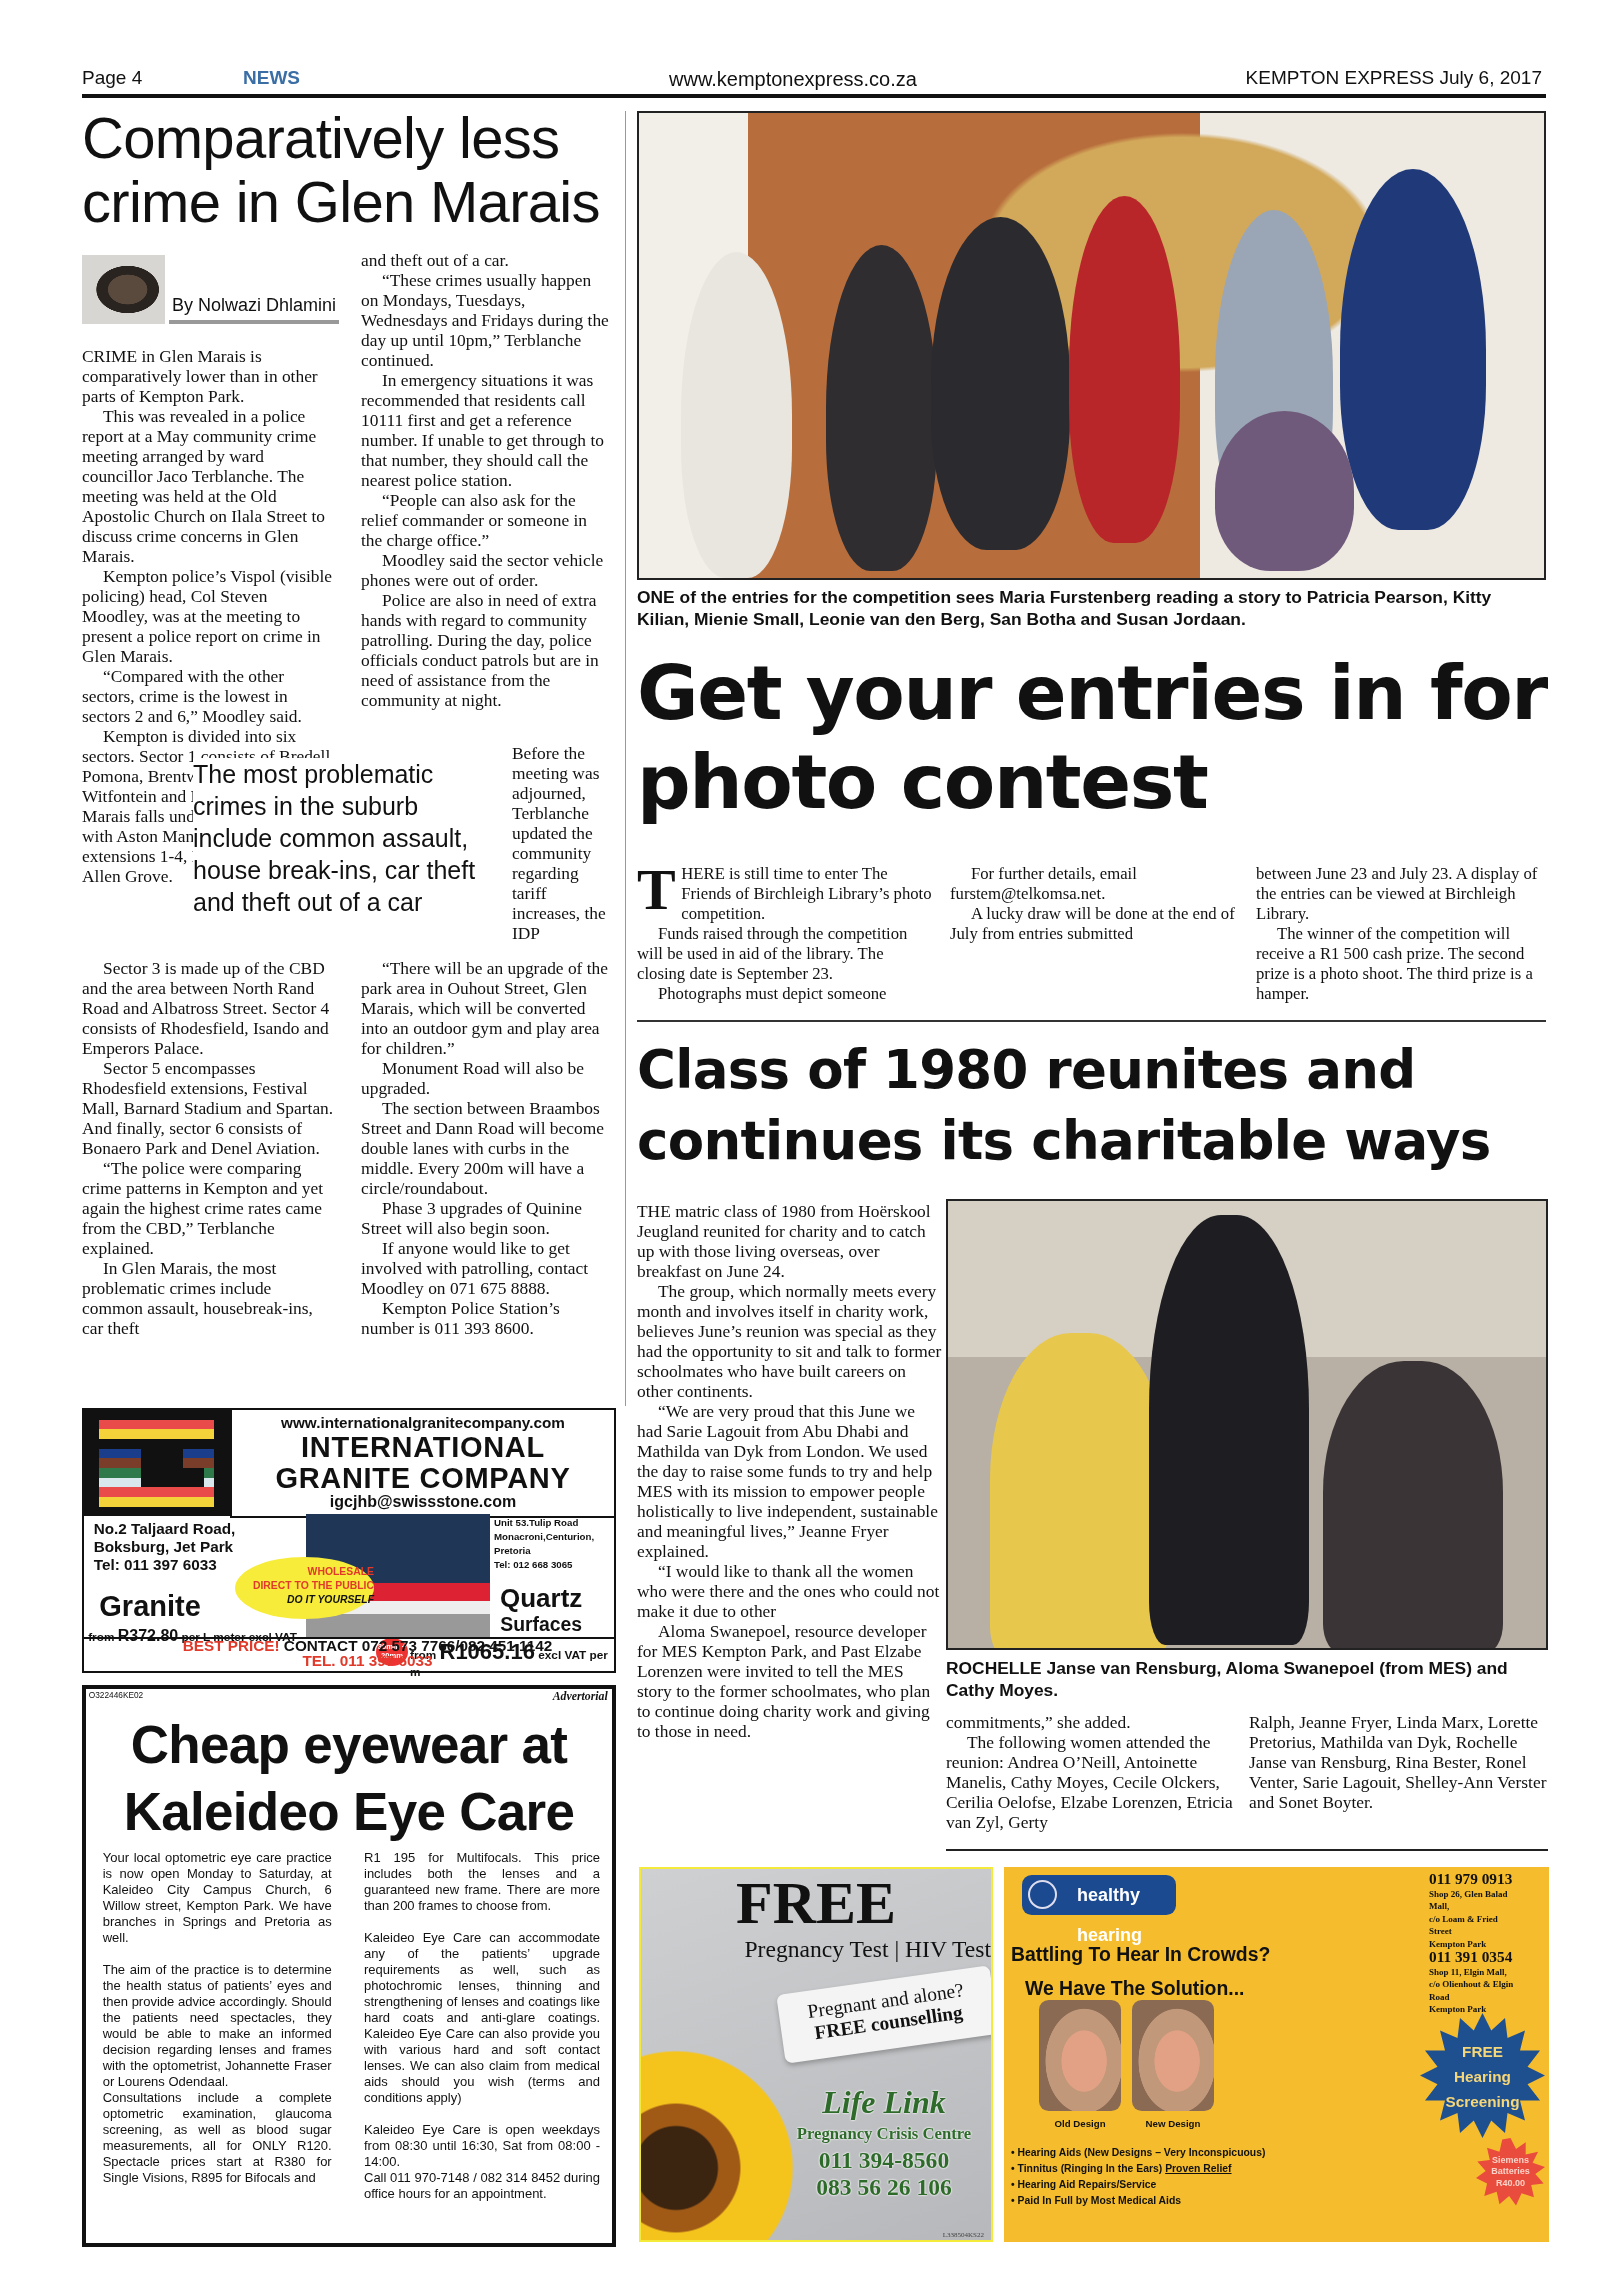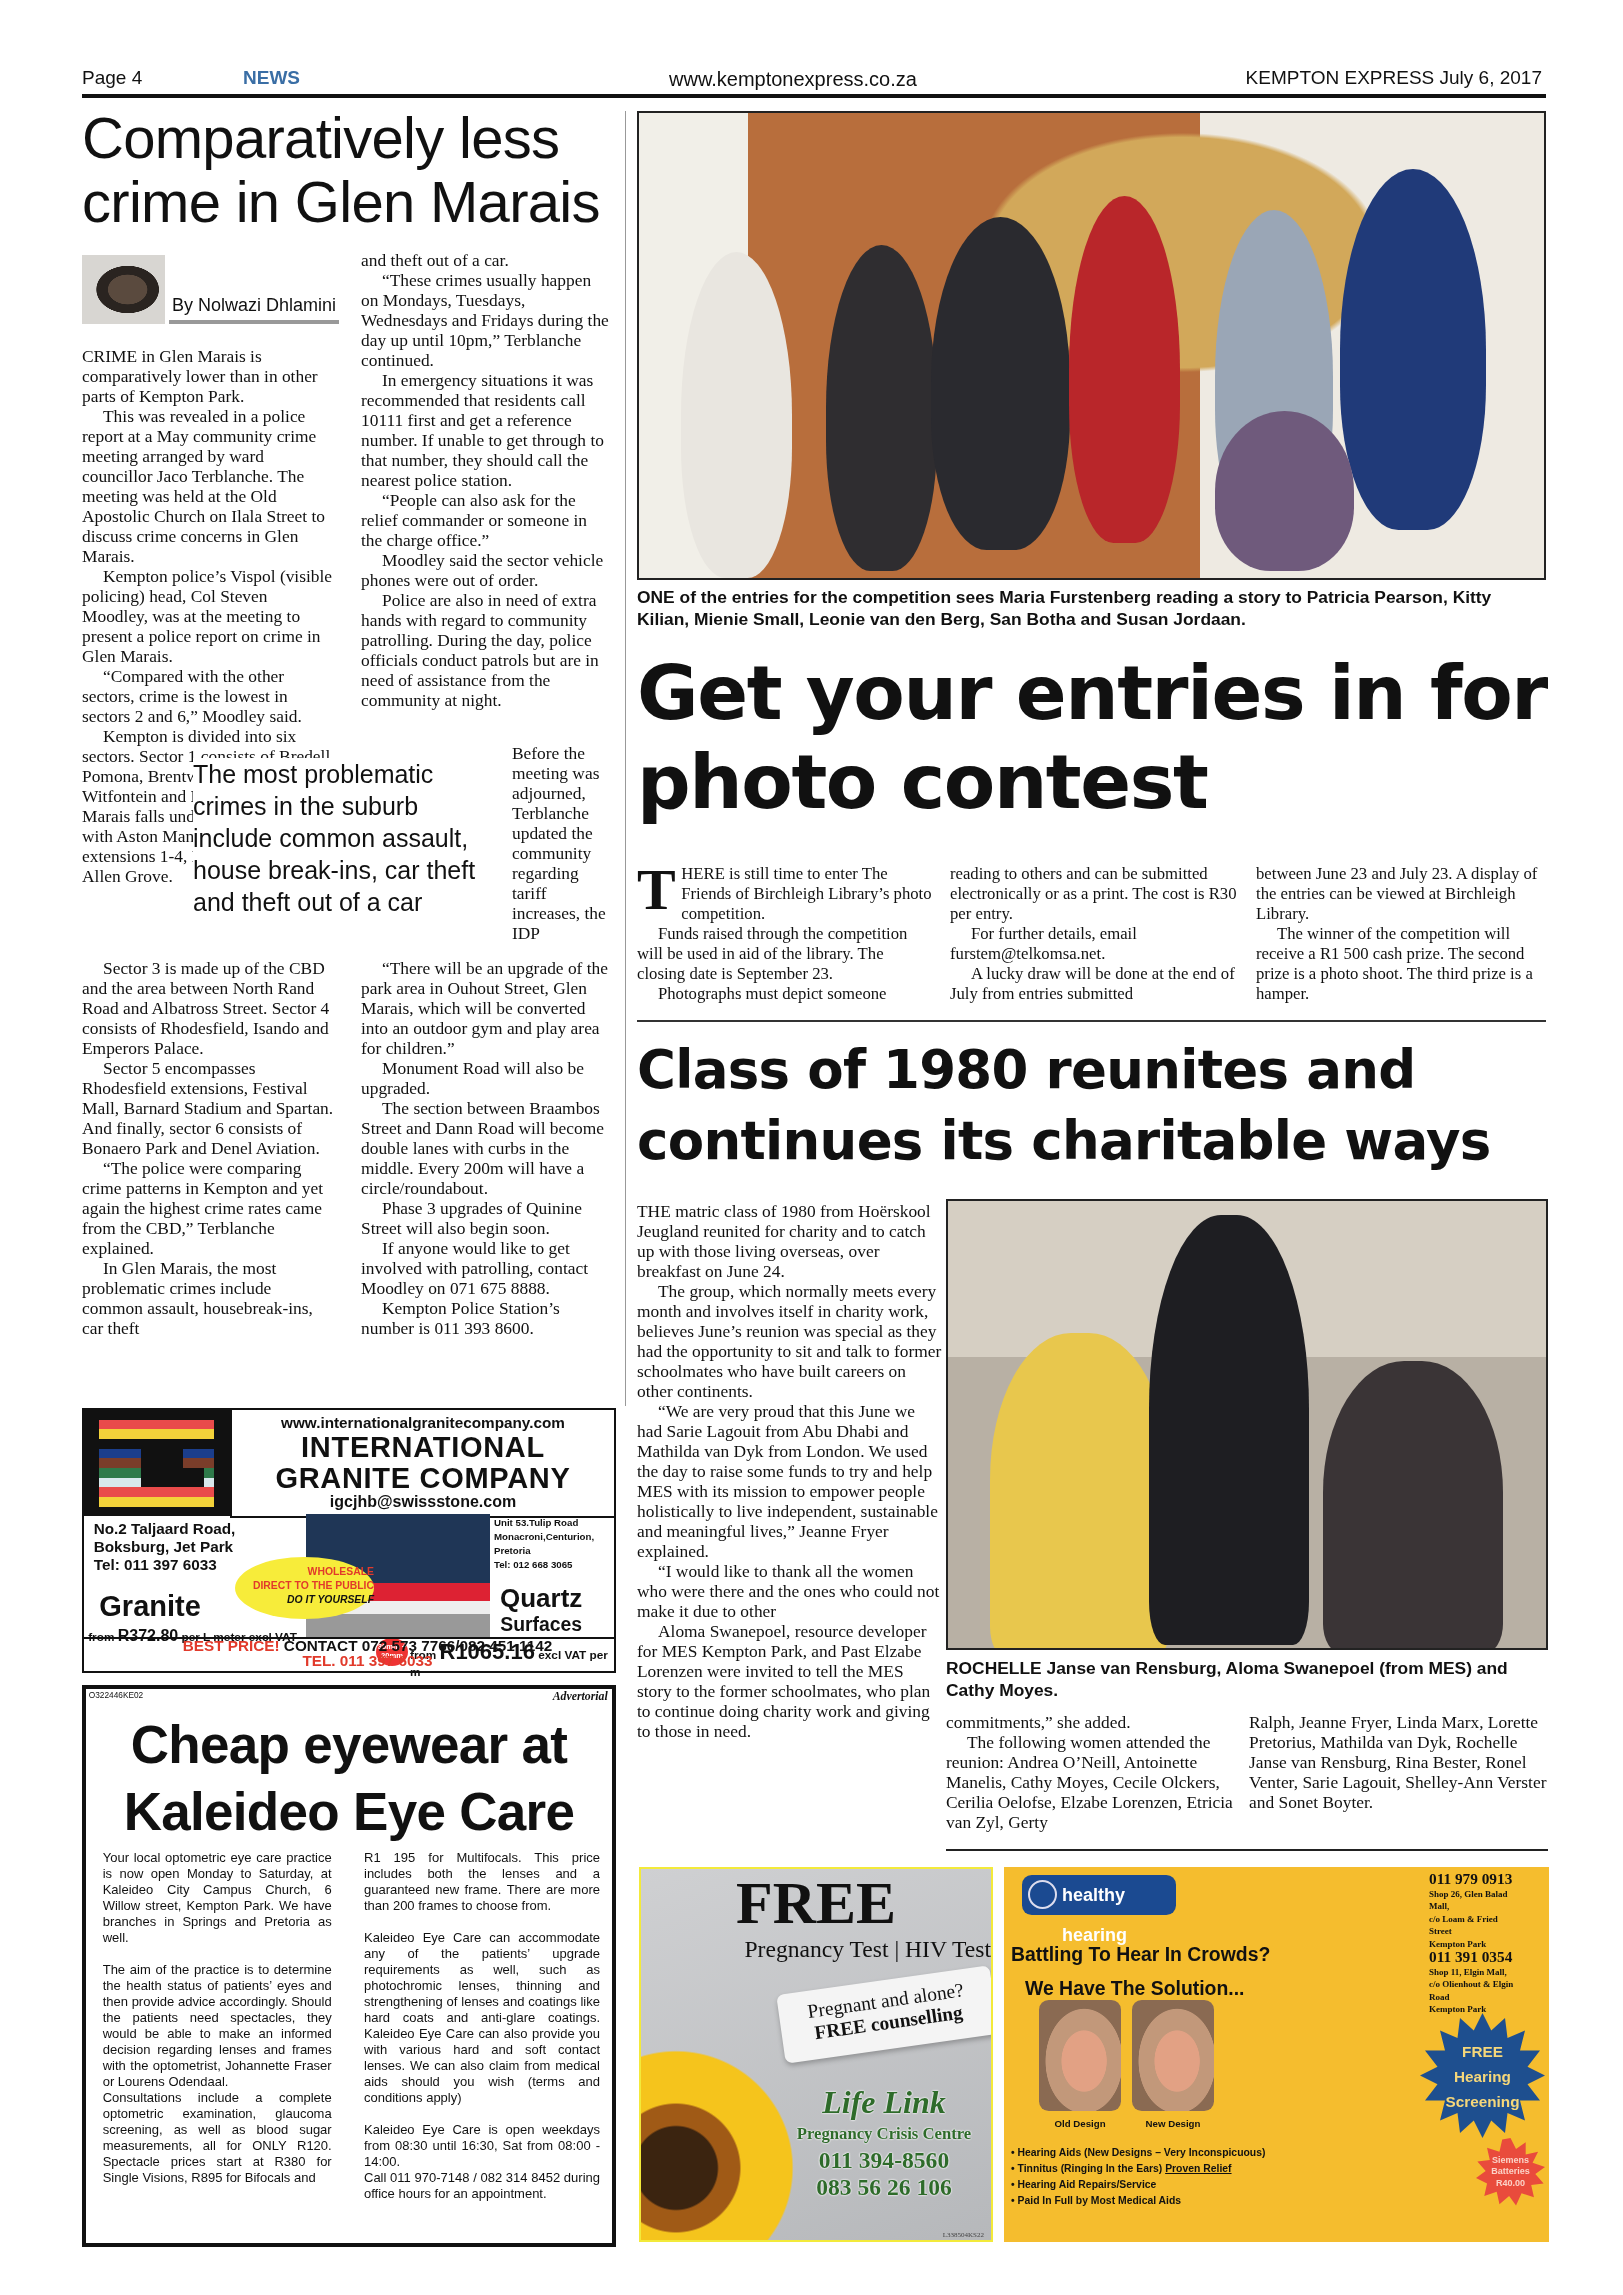--- a/index.html
+++ b/index.html
@@ -85,21 +85,21 @@
   .life { left:639px; top:1867px; width:354px; height:375px; background:linear-gradient(160deg,#cfd0d2,#b6b8bb); border:2.1px solid #f3ea3a; box-sizing:border-box; overflow:hidden; }
   .life .sun { position:absolute; left:-97px; top:167px; width:264px; height:264px; border-radius:50%; background:radial-gradient(circle,#3b2410 0 22%, #a05a16 23% 34%, #f5c41c 35% 62%, transparent 63%); }
   .life .free { position:absolute; left:0; right:0; top:4.2px; text-align:center; font-size:60px; font-weight:bold; line-height:60px; }
   .life .tests { position:absolute; left:0; right:0; top:67px; text-align:right; font-size:23.6px; }
   .life .tag { position:absolute; left:139px; top:111px; width:215px; height:69px; background:#f4f4f4; transform:rotate(-8deg); border-radius:7px; text-align:center; font-size:19.4px; line-height:22px; padding-top:9.7px; box-sizing:border-box; box-shadow:0 2.8px 5.6px rgba(0,0,0,.25); }
   .life .green { position:absolute; left:132px; width:222px; text-align:center; color:#2e6b2a; font-weight:bold; text-shadow:0 0 2.1px #fff, 0 0 2.1px #fff; }
   .life .code2 { position:absolute; right:7px; bottom:1.4px; font-size:7px; color:#444; }
 
   
   .hear { left:1004px; top:1867px; width:545px; height:375px; background:#f5bd2e; font-family:"Liberation Sans", sans-serif; overflow:hidden; }
-  .hear .brand { position:absolute; left:18px; top:8.3px; width:154px; height:40px; border-radius:9.7px; background:#1b4a91; color:#fff; font-size:18px; line-height:40px; font-weight:bold; padding-left:40px; box-sizing:border-box; }
+  .hear .brand { position:absolute; left:18px; top:8.3px; width:154px; height:40px; border-radius:9.7px; background:#1b4a91; color:#fff; font-size:18px; line-height:40px; font-weight:bold; padding-left:55px; box-sizing:border-box; }
   .hear .brand-icon { position:absolute; left:5.6px; top:4.9px; width:29px; height:29px; border-radius:50%; border:2.1px solid #dde; box-sizing:border-box; }
   .hear .shop { position:absolute; left:215px; width:90px; font-family:"Liberation Serif", serif; font-weight:bold; font-size:9px; line-height:12.5px; }
   .hear .shop .ph { font-size:15.3px; line-height:16.7px; }
   .hear .h1 { position:absolute; left:7px; top:76px; font-weight:bold; font-size:19.4px; }
   .hear .h2 { position:absolute; left:21px; top:110px; font-weight:bold; font-size:19.4px; }
   .hear .ear { position:absolute; top:133px; width:82px; height:111px; border-radius:9.7px; background:radial-gradient(ellipse at 55% 55%, #e2a184 0 35%, #c2987a 36% 60%, #8a6a52 61%); }
   .hear .ear-lbl { position:absolute; top:251px; width:82px; text-align:center; font-size:9.7px; font-weight:bold; }
   .hear .burst { position:absolute; left:205px; top:146px; width:125px; height:125px; background:#1e4f8f; clip-path:polygon(50% 0,57% 14%,68% 4%,70% 20%,84% 14%,80% 30%,96% 30%,86% 43%,100% 50%,86% 57%,96% 70%,80% 70%,84% 86%,70% 80%,68% 96%,57% 86%,50% 100%,43% 86%,32% 96%,30% 80%,16% 86%,20% 70%,4% 70%,14% 57%,0 50%,14% 43%,4% 30%,20% 30%,16% 14%,30% 20%,32% 4%,43% 14%); color:#f5d77a; text-align:center; font-weight:bold; font-size:15.3px; line-height:25px; padding-top:26px; box-sizing:border-box; }
   .hear .burst2 { position:absolute; left:264px; top:271px; width:69px; height:69px; background:#e94b3c; clip-path:polygon(50% 0,58% 16%,72% 6%,72% 24%,90% 20%,82% 36%,100% 42%,86% 52%,98% 66%,80% 68%,84% 86%,66% 80%,58% 98%,48% 84%,34% 96%,30% 78%,12% 84%,16% 66%,0 58%,14% 48%,2% 34%,20% 32%,16% 14%,34% 20%,38% 2%); color:#fbd3c8; text-align:center; font-size:9px; line-height:11.8px; padding-top:16.7px; box-sizing:border-box; font-weight:bold; }
   .hear .bullets { position:absolute; left:7px; top:278px; font-weight:bold; font-size:10.4px; line-height:16px; }
@@ -173,21 +173,20 @@
 <div class="abs caption1">ONE of the entries for the competition sees Maria Furstenberg reading a story to Patricia Pearson, Kitty Kilian, Mienie Small, Leonie van den Berg, San Botha and Susan Jordaan.</div>
 <div class="abs contest-title">Get your entries in for photo contest</div>
 
 <div class="abs contest-body body-text" style="left:637px;">
   <span class="dropcap">T</span>
   <p class="first">HERE is still time to enter The Friends of Birchleigh Library’s photo competition.</p>
   <p style="clear:left;">Funds raised through the competition will be used in aid of the library. The closing date is September 23.</p>
   <p>Photographs must depict someone</p>
 </div>
 <div class="abs contest-body body-text" style="left:950px;">
-  <p class="first">reading to others and can be submitted electronically or as a print. The cost is R30 per entry.</p>
   <p>For further details, email furstem@telkomsa.net.</p>
   <p>A lucky draw will be done at the end of July from entries submitted</p>
 </div>
 <div class="abs contest-body body-text" style="left:1256px;">
   <p class="first">between June 23 and July 23. A display of the entries can be viewed at Birchleigh Library.</p>
   <p>The winner of the competition will receive a R1 500 cash prize. The second prize is a photo shoot. The third prize is a hamper.</p>
 </div>
 <div class="abs rule-mid"></div>
 
 <div class="abs class-title">Class of 1980 reunites and continues its charitable ways</div>

